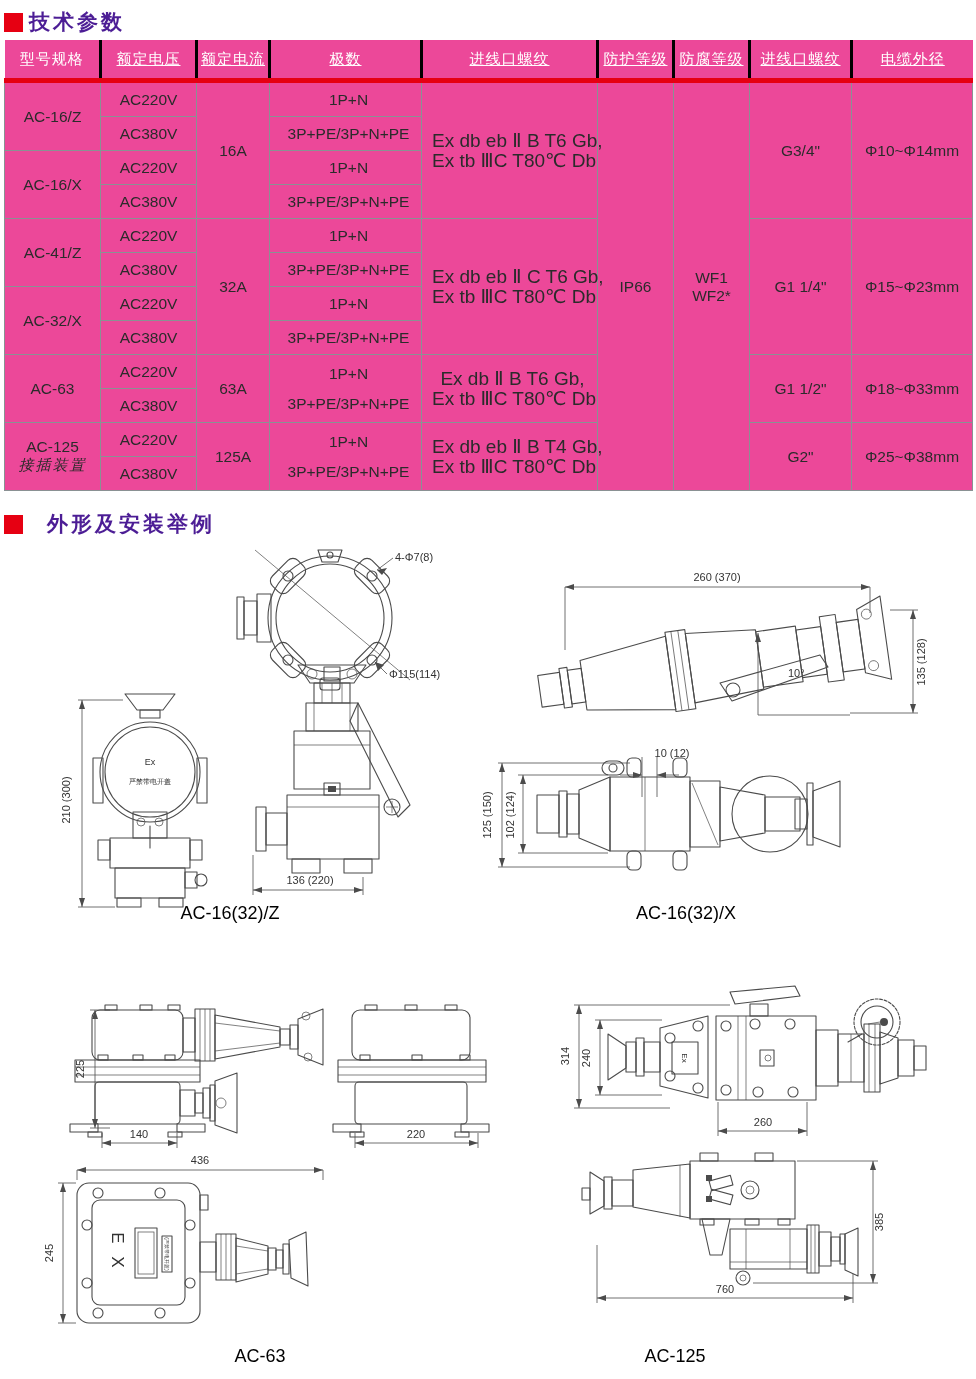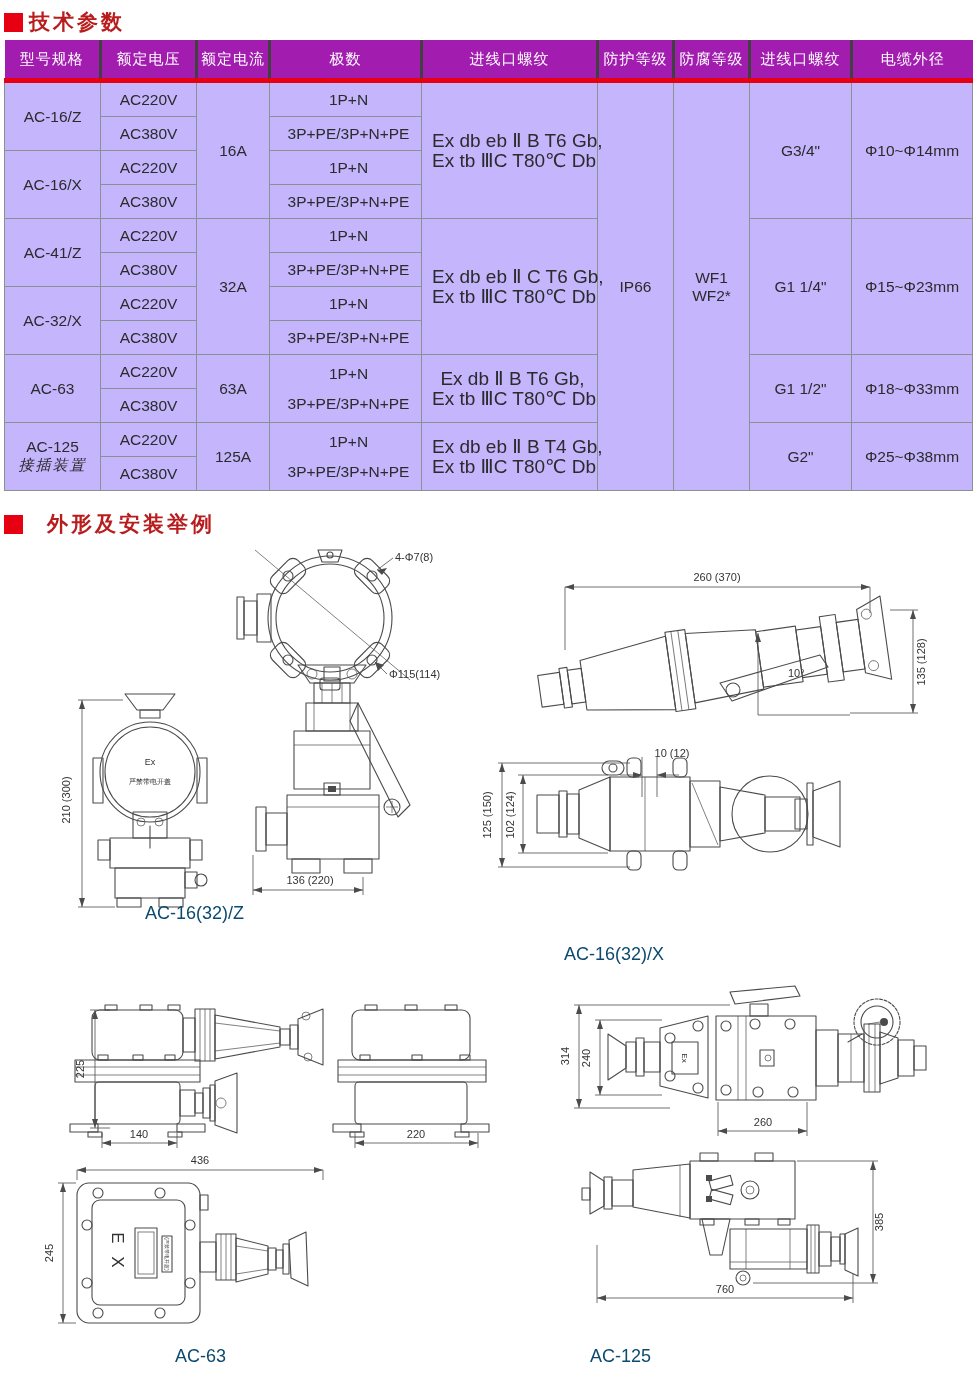--- a/index.html
+++ b/index.html
@@ -1,42 +1,42 @@
 <!DOCTYPE html>
 <html><head>
 <meta charset="utf-8">
 <style>
   html,body{margin:0;padding:0;background:#fff;}
   body{width:976px;height:1379px;position:relative;font-family:"Liberation Sans","DejaVu Sans",sans-serif;color:#2b2b2b;}
 
   .sec-title{position:absolute;left:4px;display:flex;align-items:center;gap:6px;}
   .sec-sq{width:19px;height:19px;background:#e60012;display:inline-block;}
-  .sec-txt{color:#b91c1c;font-size:21px;font-weight:bold;letter-spacing:3px;}
+  .sec-txt{color:#4c1d95;font-size:21px;font-weight:bold;letter-spacing:3px;}
 
   table.ptable{position:absolute;left:4px;top:40px;width:968px;border-collapse:collapse;table-layout:fixed;}
-  .ptable th{background:#a21caf;color:#fff;font-size:15px;font-weight:normal;height:36px;
+  .ptable th{background:#ec4899;color:#fff;font-size:15px;font-weight:normal;height:36px;
              border-bottom:5px solid #e60012;letter-spacing:1px;}
-  .ptable th + th{border-left:3px solid #404040;}
+  .ptable th + th{border-left:3px solid #000000;text-decoration:underline;}
   .ptable td{border:1px solid #8a9193;font-size:15.5px;text-align:center;vertical-align:middle;
-             height:33px;padding:0 4px;background:#c4b5fd;color:#2b2b2b;}
+             height:33px;padding:0 4px;background:#ec4899;color:#2b2b2b;}
   .ptable td.lft{text-align:center;padding-left:10px;}
   .ptable .exl{line-height:20px;white-space:nowrap;font-size:19px;}
   .ptable .two{line-height:30px;white-space:nowrap;}
   .ptable .sub{font-size:15px;letter-spacing:2px;font-style:italic;}
 
   .drawing{position:absolute;}
   .ln{stroke:#4b4b4b;stroke-width:1.1;fill:none;stroke-linejoin:round;stroke-linecap:round;}
   .lt{stroke:#4b4b4b;stroke-width:0.7;fill:none;}
   .dim{stroke:#4b4b4b;stroke-width:0.8;fill:none;}
   .ah{fill:#4b4b4b;stroke:none;}
   .dtxt{font-family:"Liberation Sans","DejaVu Sans",sans-serif;font-size:11px;fill:#333;}
   .stxt{font-family:"Liberation Sans","DejaVu Sans",sans-serif;fill:#333;}
   .fillg{fill:#4b4b4b;stroke:none;}
 
-  .caption{position:absolute;width:170px;font-size:18px;color:#0c4a6e;}
+  .caption{position:absolute;width:170px;text-align:center;font-size:18px;color:#000000;}
 </style>
 </head>
 <body>
 
 <div class="sec-title" style="top:8px;">
   <span class="sec-sq"></span>
   <span class="sec-txt">技术参数</span>
 </div>
 
 <table class="ptable">
@@ -369,21 +369,21 @@
   <g>
     <line class="dim" x1="43" y1="30" x2="43" y2="108"></line>
     <path class="ah" d="M43 30 l-3 9 h6 z"></path>
       <path class="ah" d="M43 108 l-3 -9 h6 z"></path>
     <line class="dim" x1="38" y1="30" x2="128" y2="30"></line>
     <line class="dim" x1="38" y1="108" x2="128" y2="108"></line>
     <text class="dtxt" text-anchor="middle" transform="rotate(-90 34 70)" x="34" y="70">102 (124)</text>
   </g>
 </svg>
 
-<div class="caption" style="left:564px;top:903px;margin-top:41px;">AC-16(32)/X</div>
+<div class="caption" style="left:601px;top:903px;">AC-16(32)/X</div>
 
 <svg class="drawing" style="left:40px;top:985px;" width="460" height="175" viewBox="0 0 460 175">
   <g>
     <rect class="ln" x="52" y="25" width="91" height="50" rx="8"></rect>
     <rect class="ln" x="65" y="20" width="12" height="5"></rect>
       <rect class="ln" x="100" y="20" width="12" height="5"></rect>
       <rect class="ln" x="128" y="20" width="12" height="5"></rect>
     <rect class="ln" x="35" y="75" width="125" height="22"></rect>
     <line class="lt" x1="35" y1="82" x2="160" y2="82"></line>
       <line class="lt" x1="35" y1="90" x2="160" y2="90"></line>

